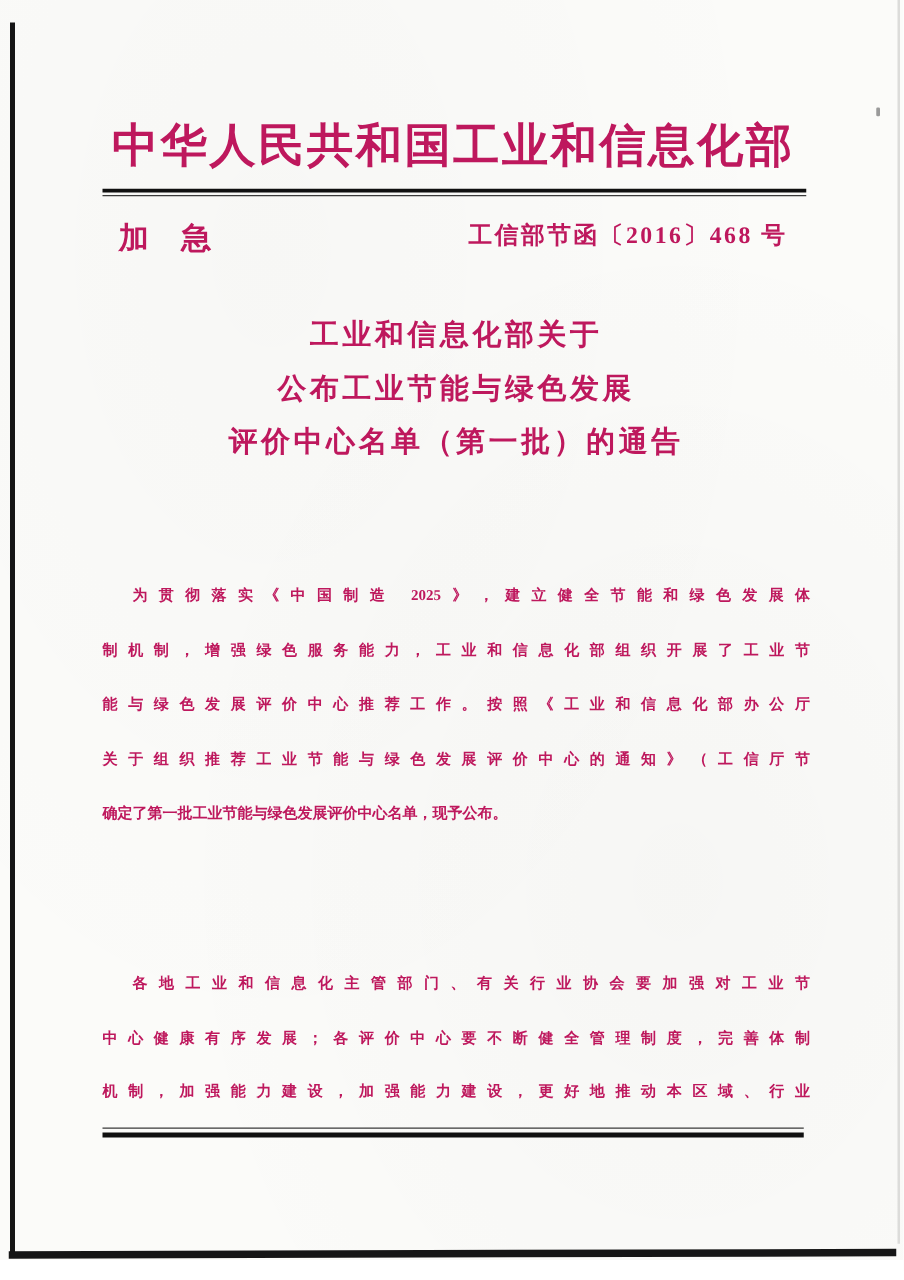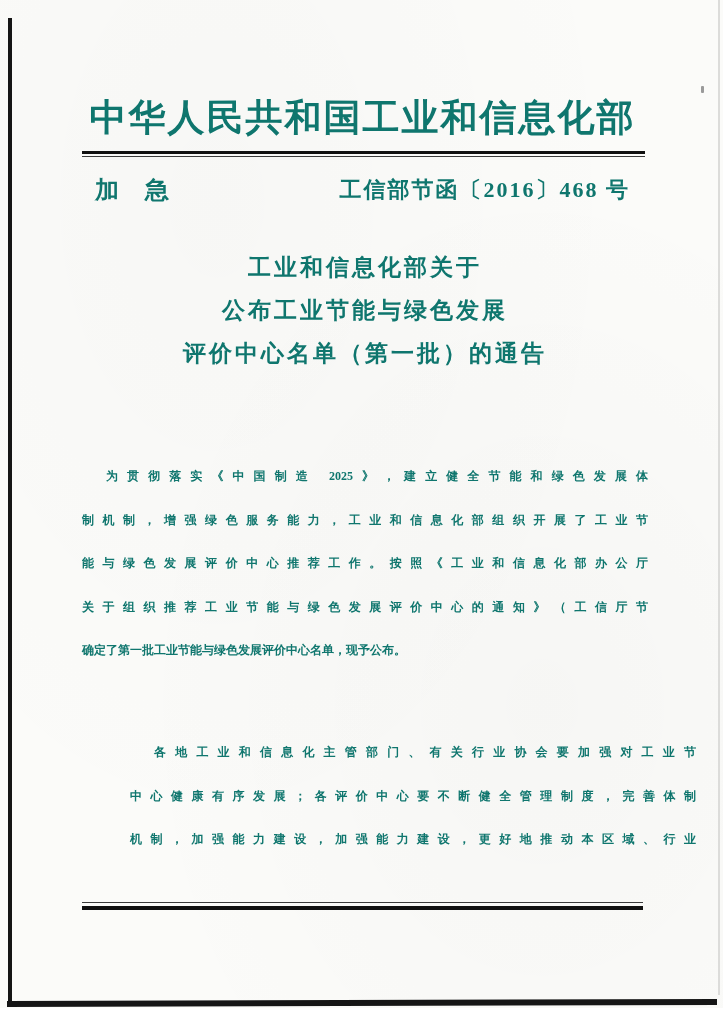--- a/index.html
+++ b/index.html
@@ -7,21 +7,21 @@
     padding: 0;
     background: #ffffff;
   }
   .scan {
     position: relative;
     width: 723px;
     height: 1008px;
     background: #fbfbf9;
     overflow: hidden;
     font-family: "Liberation Serif", "DejaVu Serif", serif;
-    color: #0f766e;
+    color: #be185d;
   }
   
   .scan::before {
     content: "";
     position: absolute;
     inset: 0;
     background:
       radial-gradient(ellipse at 30% 20%, rgba(0,0,0,0.015), transparent 60%),
       radial-gradient(ellipse at 75% 70%, rgba(0,0,0,0.02), transparent 55%);
     pointer-events: none;
@@ -97,21 +97,21 @@
     top: 174px;
     font-size: 24px;
     font-weight: bold;
     letter-spacing: 1px;
     white-space: nowrap;
   }
   .doc-number {
     position: absolute;
     right: 93px;
     top: 175px;
-    font-size: 22px;
+    font-size: 19px;
     font-weight: bold;
     letter-spacing: 2px;
     white-space: nowrap;
   }
 
   
   .doc-title {
     position: absolute;
     left: 82px;
     width: 566px;
@@ -128,21 +128,21 @@
     white-space: nowrap;
   }
 
   
   .para {
     position: absolute;
     left: 82px;
     width: 566px;
   }
   .para-0 { top: 455px; }
-  .para-1 { top: 731px; margin-left: 48px; }
+  .para-1 { top: 765px; }
   .line {
     height: 43.5px;
     line-height: 43.5px;
     font-size: 12px;
     font-weight: bold;
     white-space: nowrap;
   }
   .line.stretch {
     white-space: normal;
     text-align: justify;

